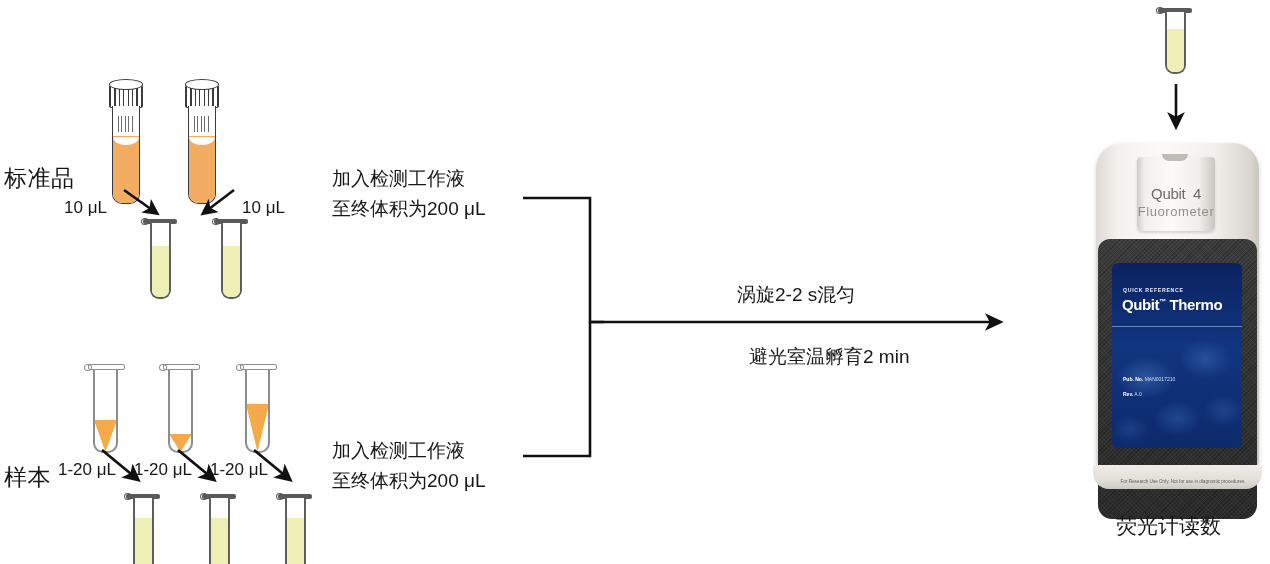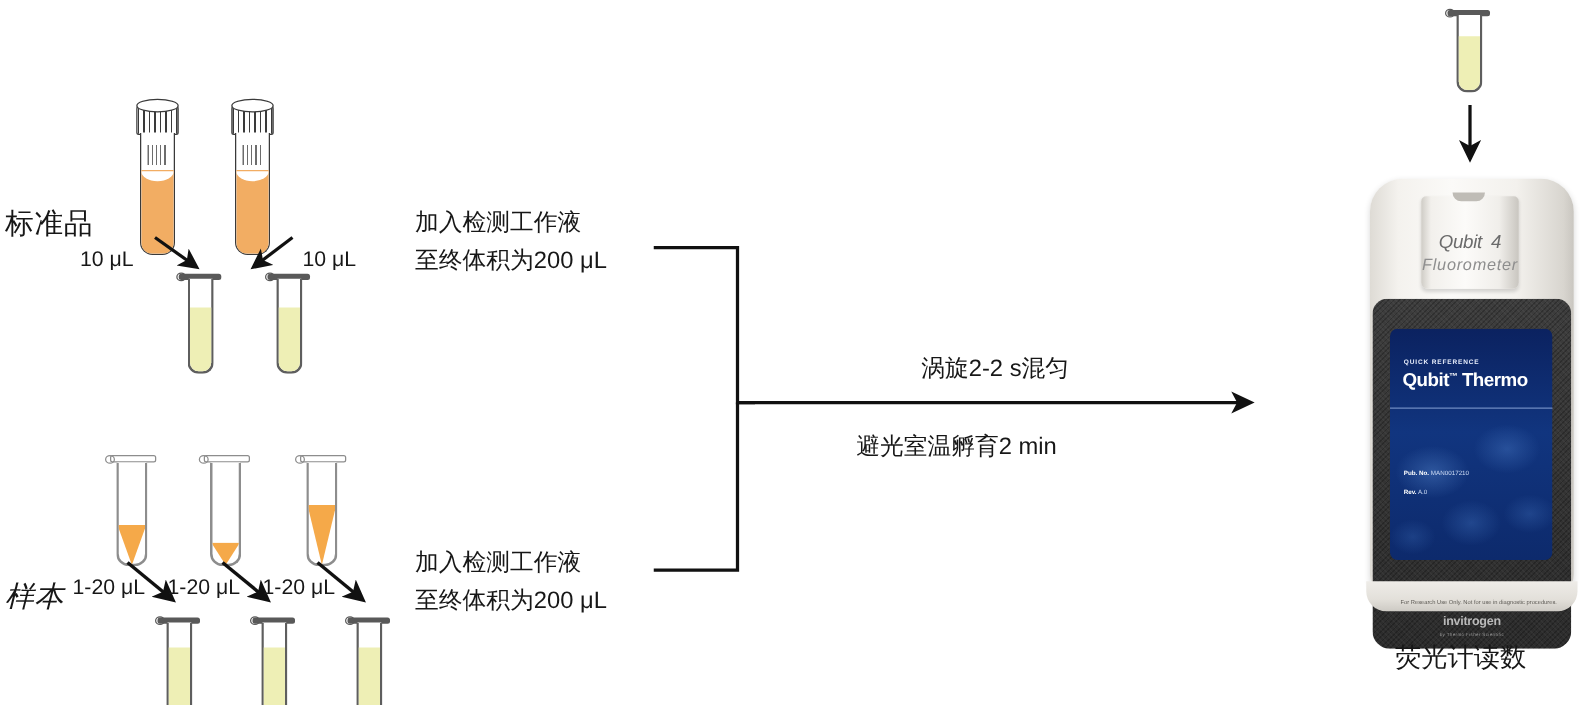--- a/index.html
+++ b/index.html
@@ -162,21 +162,20 @@
     width: 26px; height: 7px;
     transform: translateX(-50%);
     border-radius: 0 0 7px 7px;
     background: #bfbcb6;
   }
   .inst-brand {
     position: absolute;
     left: 0; right: 0; top: 28px;
     text-align: center;
     white-space: nowrap;
-    font-style: italic;
   }
   .inst-brand .b1 {
     font-size: 15px;
     color: #6b6b6b;
     letter-spacing: -0.3px;
   }
   .inst-brand .b2 {
     display: block;
     font-size: 13px;
     color: #8e8e8e;
@@ -278,21 +277,21 @@
     background: linear-gradient(to bottom, #eeece8, #e3e0da 60%, #cdcac4);
   }
 </style>
 </head>
 <body>
 
 <div id="stage">
 
   <div class="lbl grp-label" style="left:4px; top:163px;">标准品</div>
 
-  <div class="lbl grp-label" style="left:4px; top:462px;font-style:italic;">样本</div>
+  <div class="lbl grp-label" style="left:4px; top:462px;">样本</div>
 
   <div class="vial" style="left:108px; top:84px;">
     <div class="cap"></div>
     <div class="cap-top"></div>
     <div class="body">
       <div class="ticks"></div>
       <div class="liquid" style="height:66px;">
         <div class="meniscus" style="top:0;"></div>
       </div>
     </div>
@@ -428,21 +427,21 @@
       </marker>
     </defs>
 
     <path d="M3,18 L70,18 L70,142 L84,142" fill="none" stroke="#111" stroke-width="2.6"></path>
     <path d="M3,276 L70,276 L70,142" fill="none" stroke="#111" stroke-width="2.6"></path>
 
     <line x1="70" y1="142" x2="478" y2="142" stroke="#111" stroke-width="2.6" marker-end="url(#ah2)"></line>
   </svg>
 
   <div class="lbl mid-label" style="left:737px; top:282px;">涡旋2-2 s混匀</div>
-  <div class="lbl mid-label" style="left:685px; top:344px;">避光室温孵育2 min</div>
+  <div class="lbl mid-label" style="left:749px; top:344px;">避光室温孵育2 min</div>
 
   <div class="mct" style="left:1158px; top:8px;">
     <div class="lidbar" style="left:0px; top:0px; width:34px; background:#595959;"></div>
     <div class="hinge" style="left:-2px; top:-1px; border:1.8px solid #595959;"></div>
     <div class="tube" style="left:7px; top:4px; width:21px; height:62px;
          border-width:2.6px; border-color:#5e5e5e; border-radius:0 0 9px 9px;">
       <div class="fill" style="height:44px; background:#eeefb5;"></div>
     </div>
   </div>
 
@@ -479,24 +478,20 @@
         <div class="scr-pub">
           <b>Pub. No.</b>
           <span>MAN0017210</span>
         </div>
         <div class="scr-rev">
           <b>Rev.</b>
           <span>A.0</span>
         </div>
       </div>
 
-      <div class="inst-logo">
-        <span class="l1">invitrogen</span>
-        <span class="l2">by Thermo Fisher Scientific</span>
-      </div>
     </div>
 
     <div class="inst-base"></div>
 
     <div class="inst-foot">For Research Use Only. Not for use in diagnostic procedures.</div>
   </div>
 
   <div class="lbl cap-label" style="left:1116px; top:512px;">荧光计读数</div>
 
 </div>

